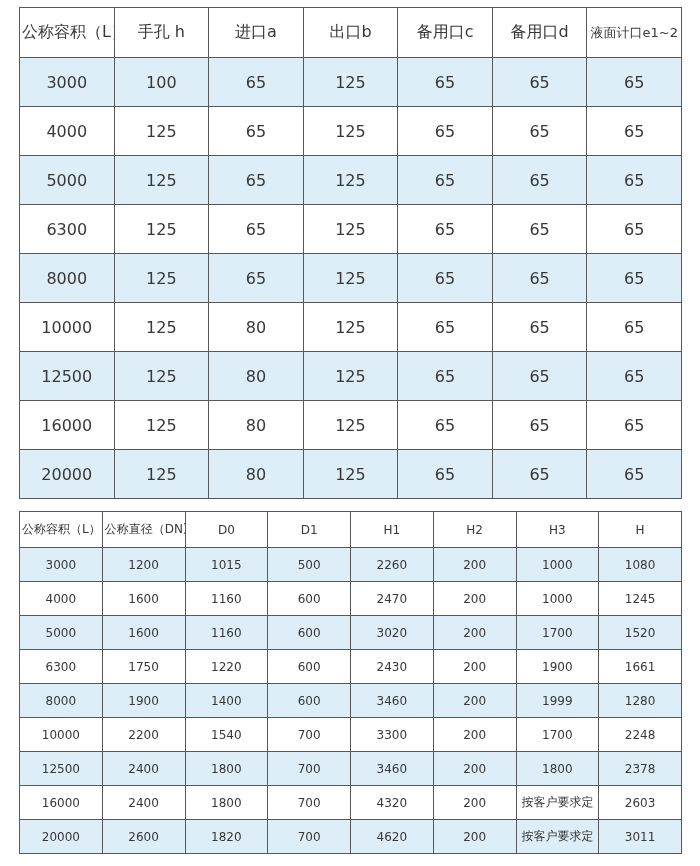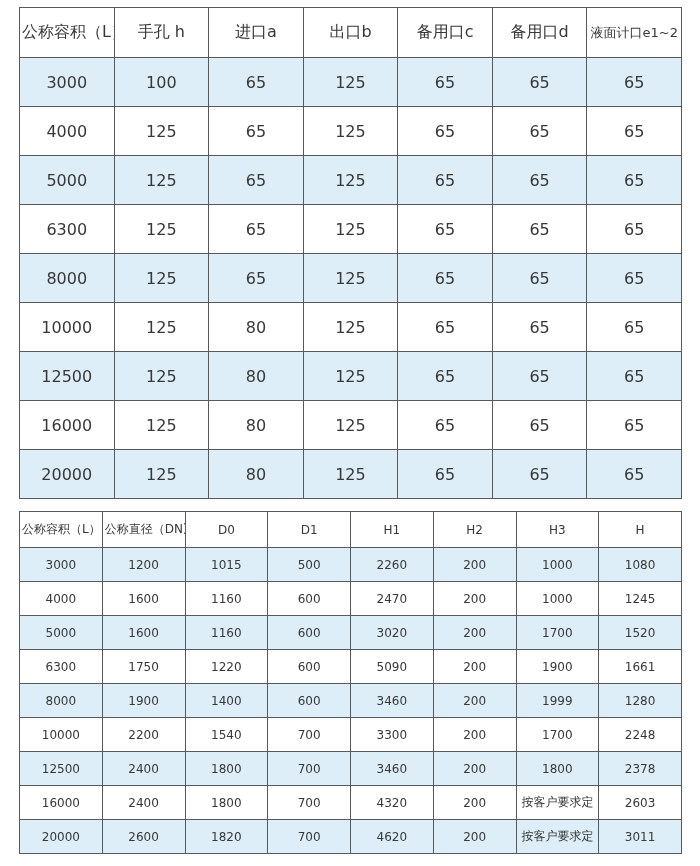--- a/index.html
+++ b/index.html
@@ -191,21 +191,21 @@
           <td>3020</td>
           <td>200</td>
           <td>1700</td>
           <td>1520</td>
         </tr>
         <tr>
           <td>6300</td>
           <td>1750</td>
           <td>1220</td>
           <td>600</td>
-          <td>5090</td>
+          <td>2430</td>
           <td>200</td>
           <td>1900</td>
           <td>1661</td>
         </tr>
         <tr>
           <td>8000</td>
           <td>1900</td>
           <td>1400</td>
           <td>600</td>
           <td>3460</td>

